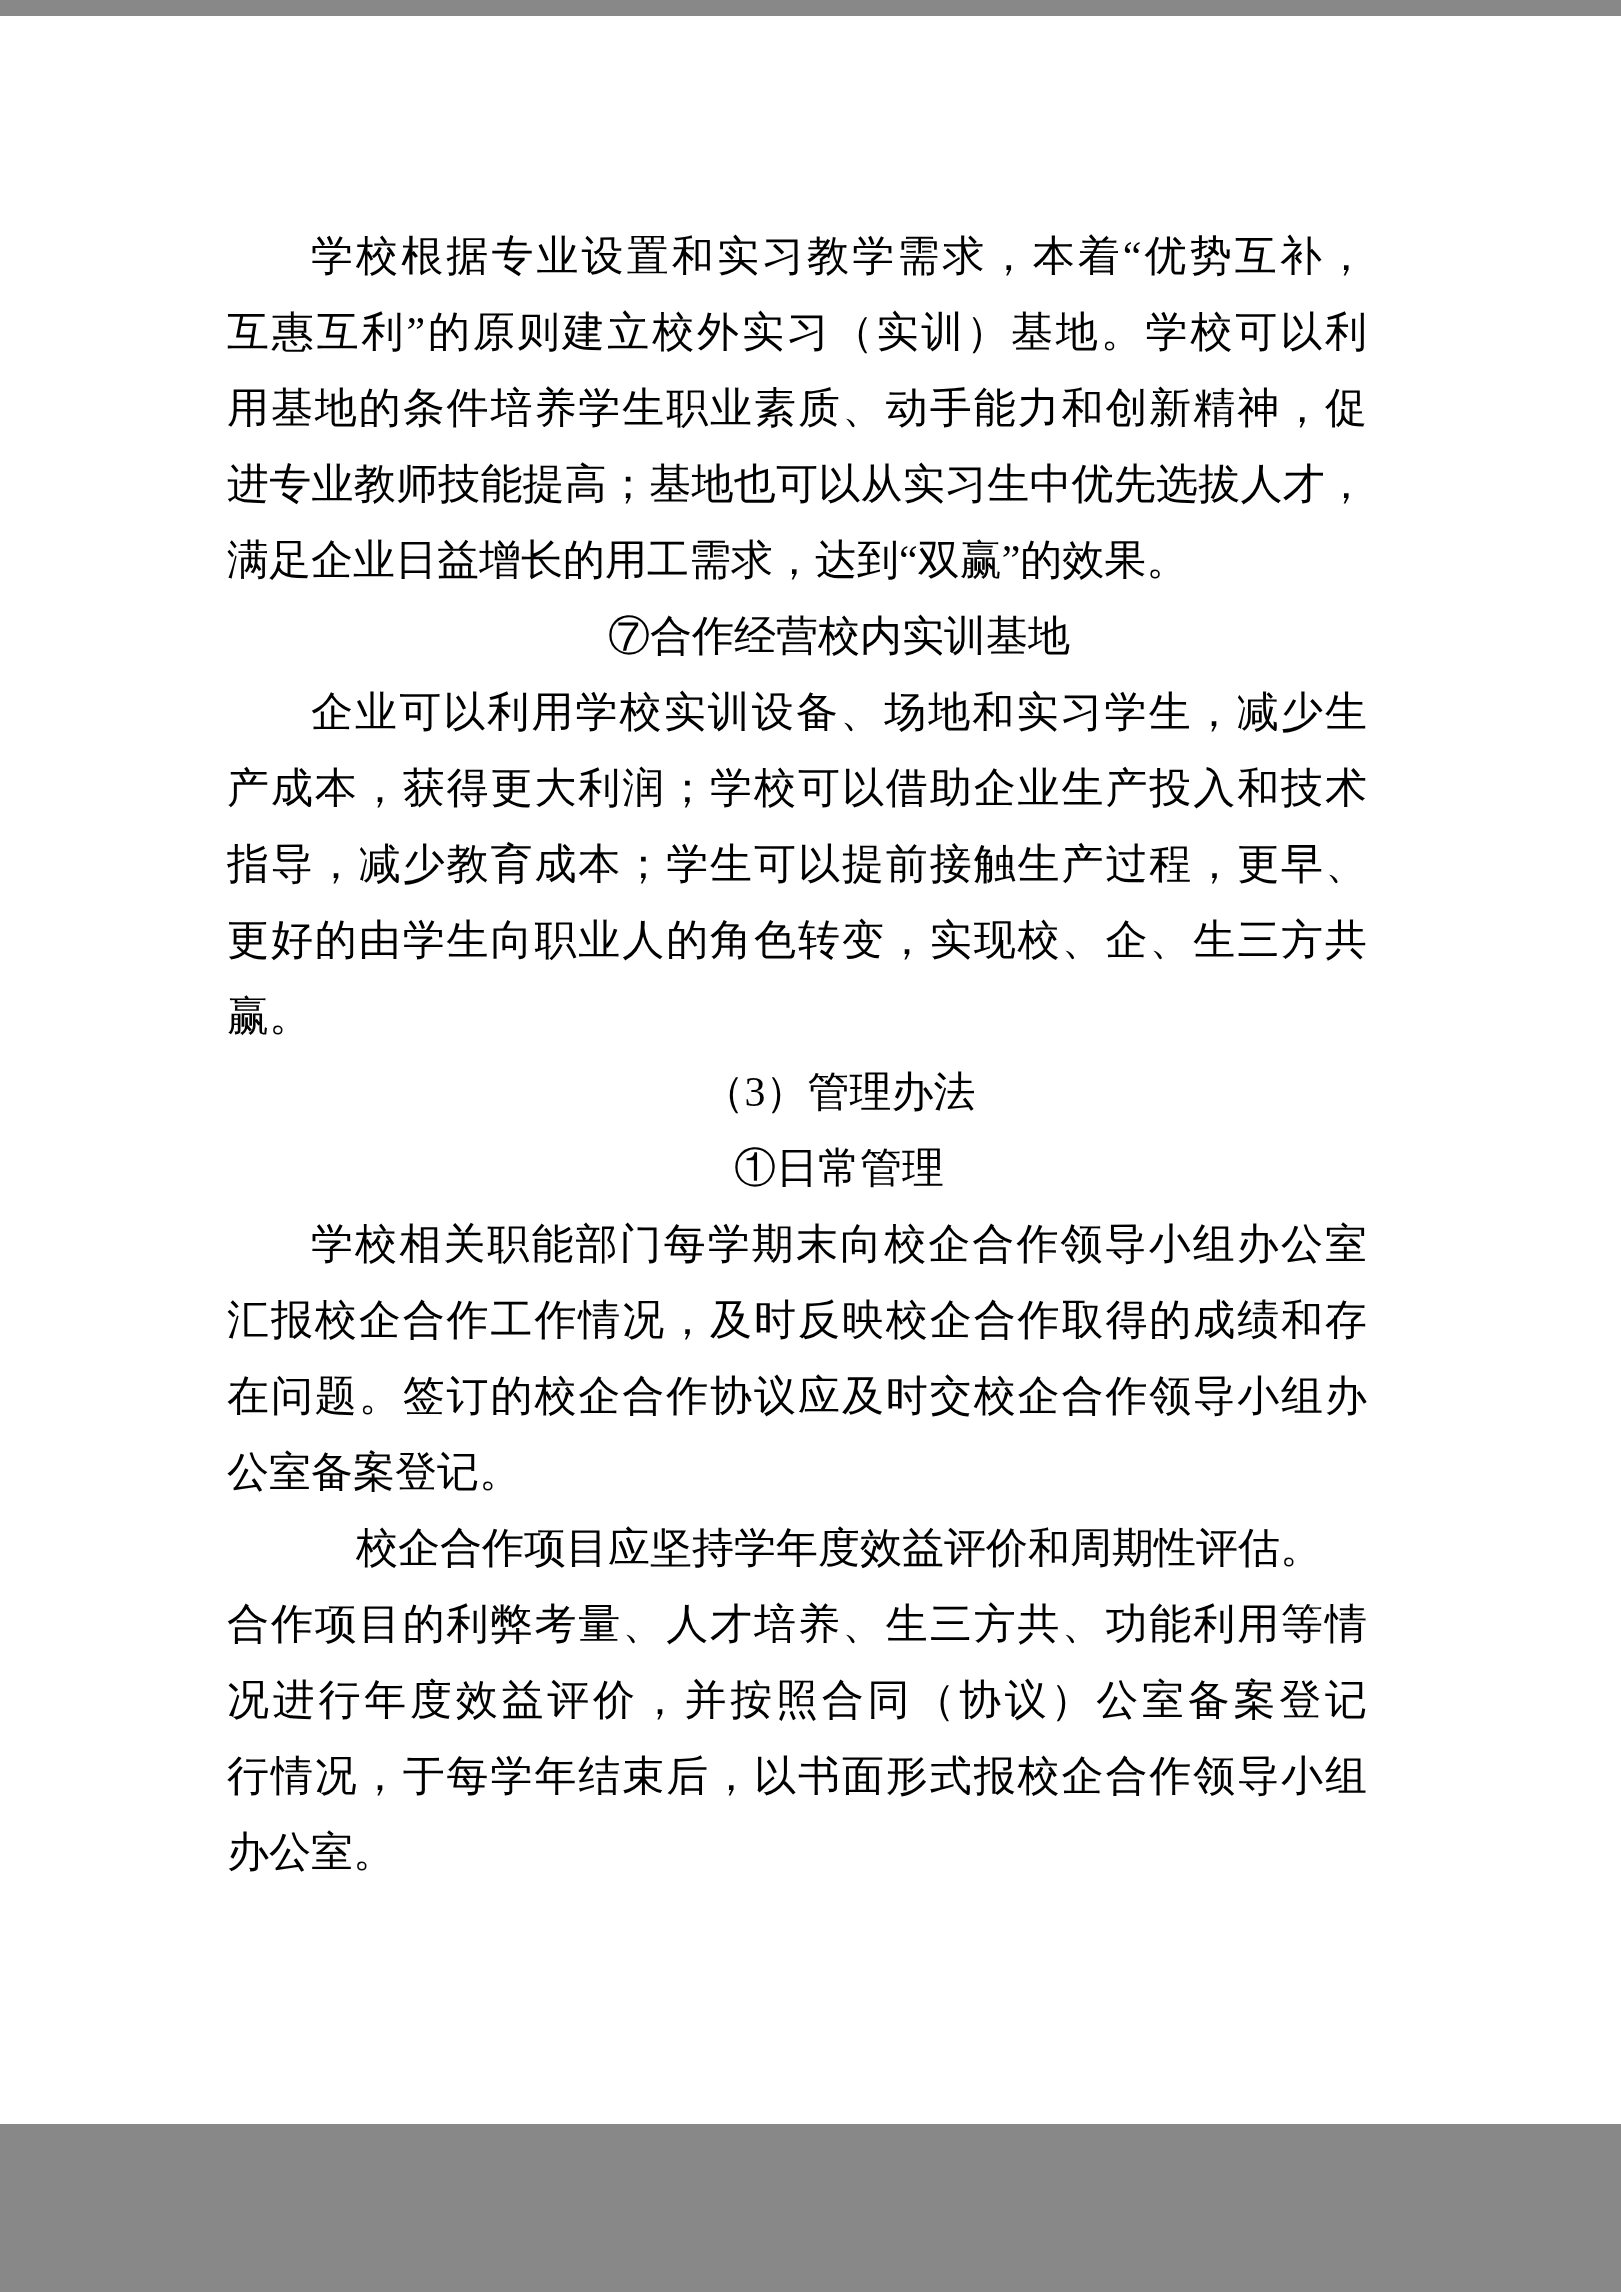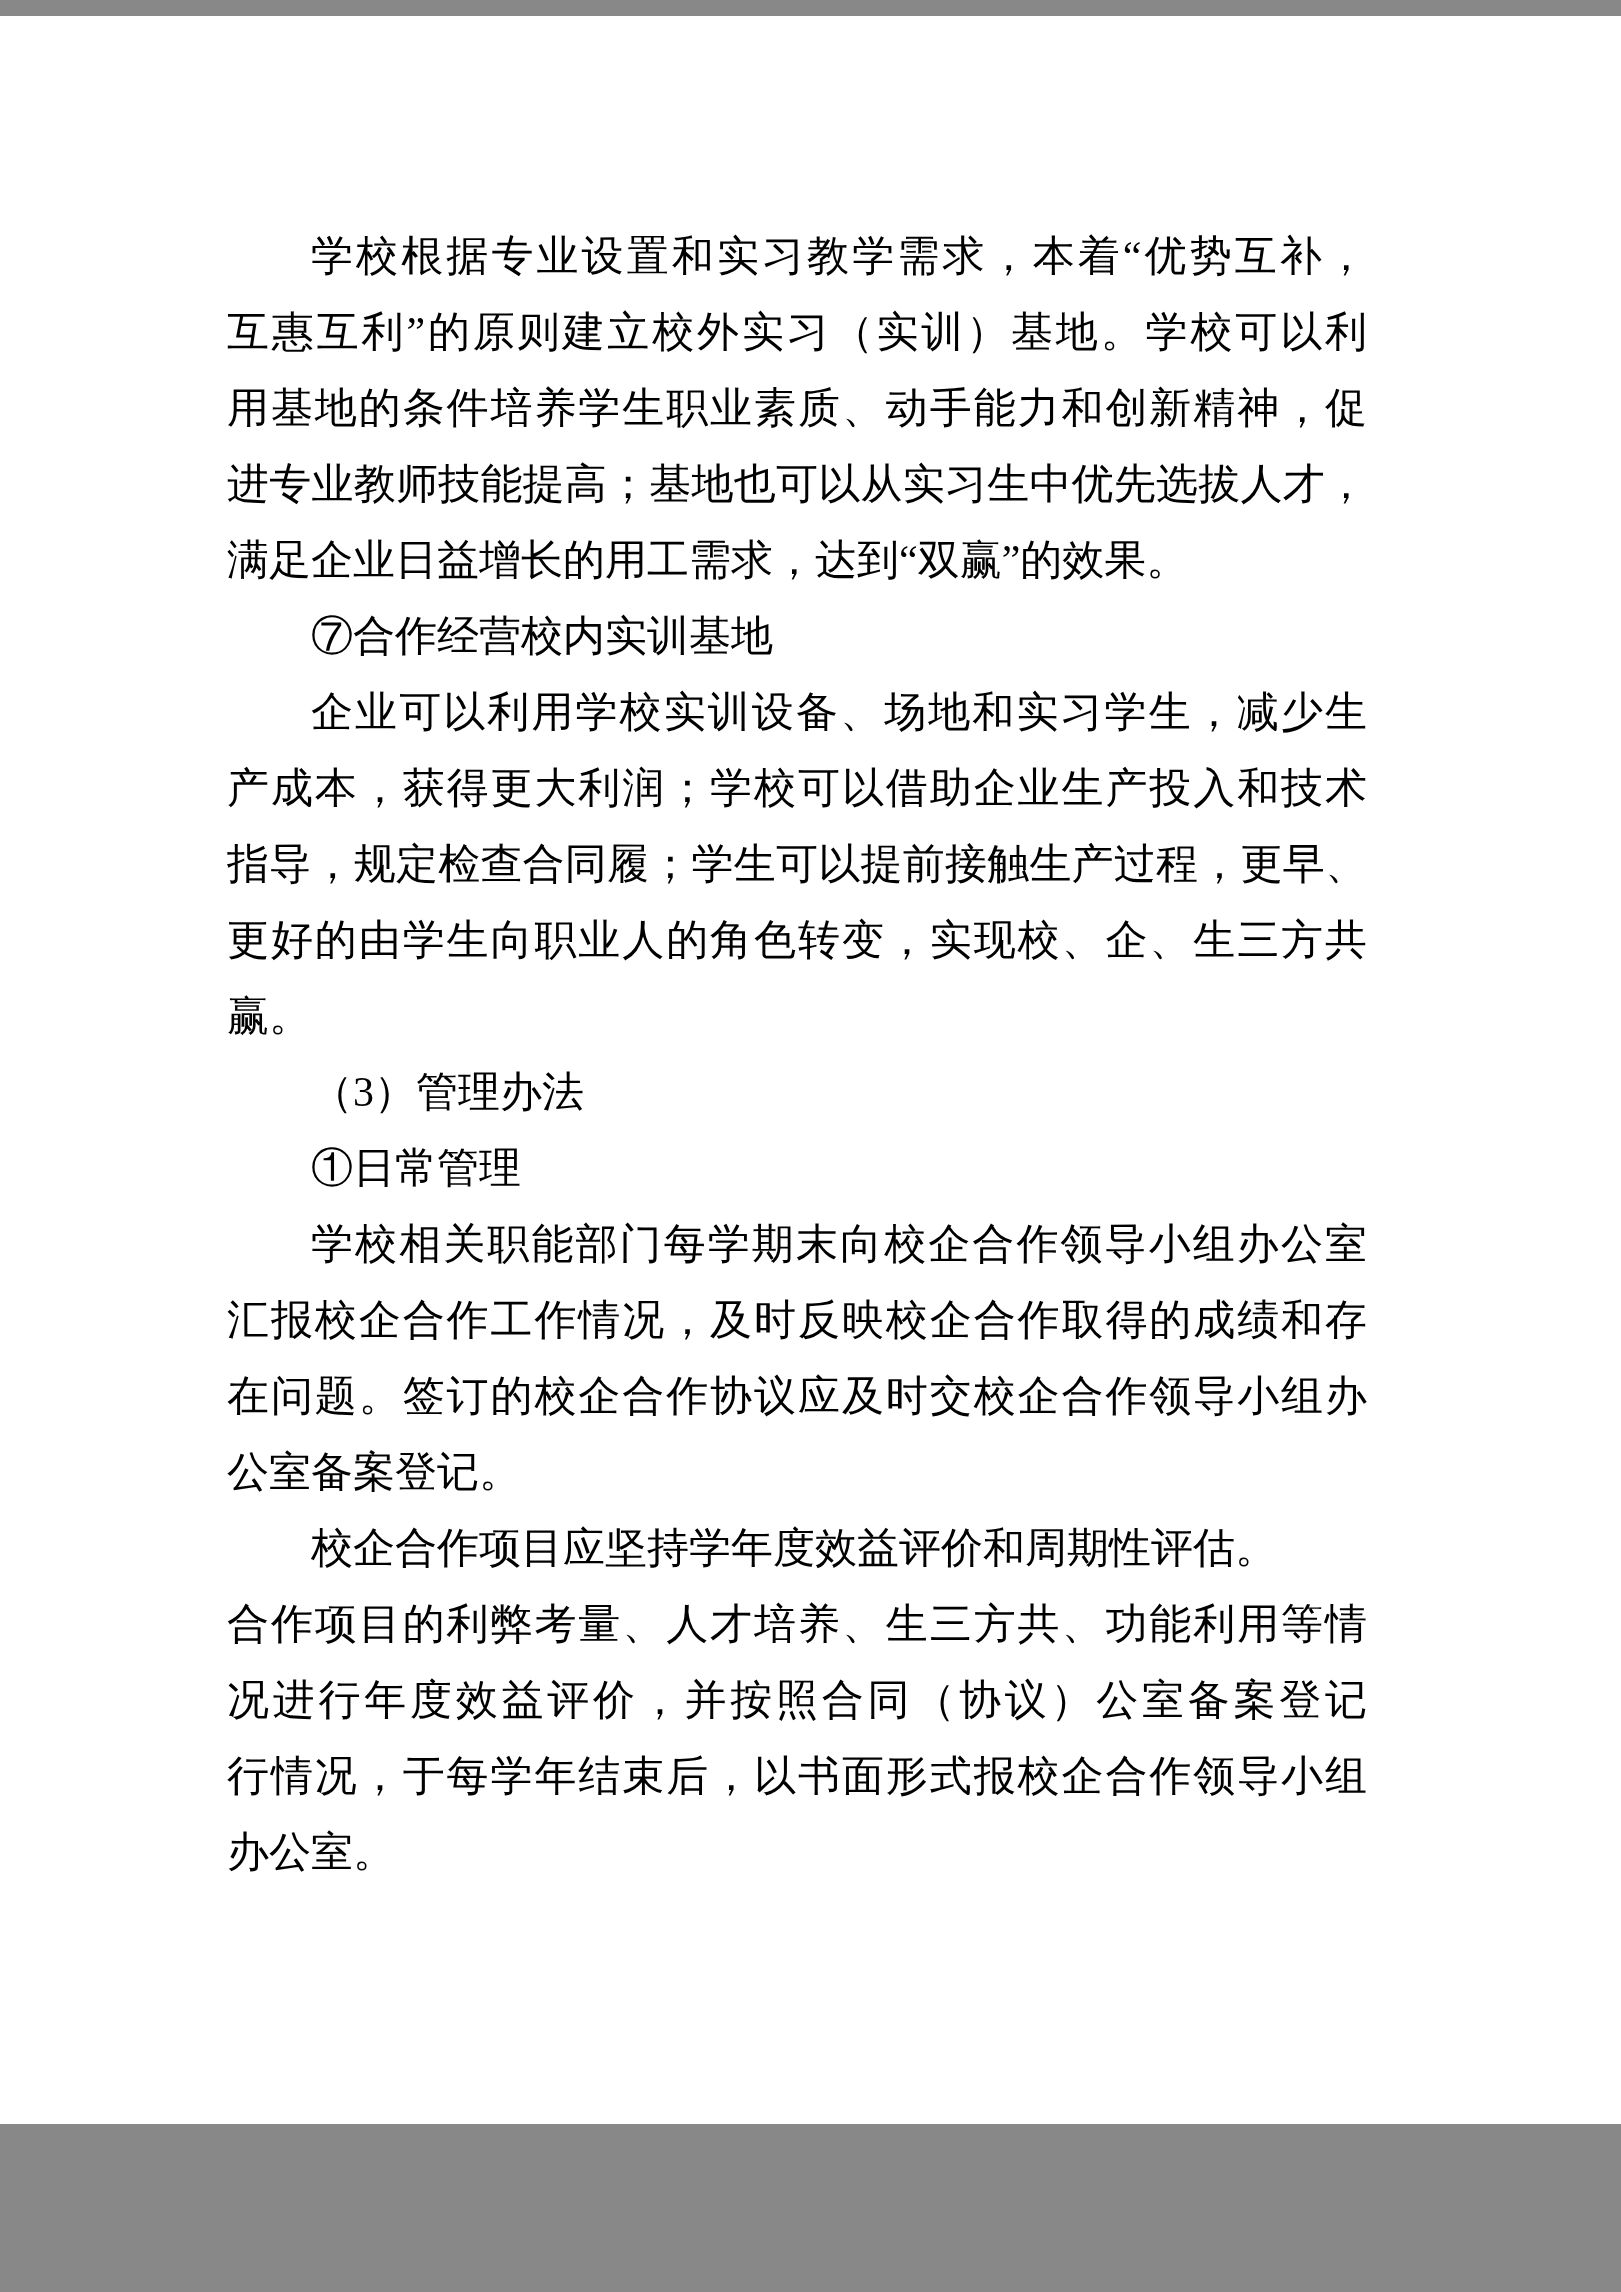--- a/index.html
+++ b/index.html
@@ -33,20 +33,21 @@
   }
   
   .line.j {
     text-align: justify;
     text-align-last: justify;
     text-justify: inter-character;
   }
   
   .line.i {
     text-indent: 2em;
+    text-align: center;
   }
   .page-number {
     position: absolute;
     left: 1260px;
     top: 2133px;
     font-size: 37px;
     line-height: 37px;
     letter-spacing: 2px;
     white-space: pre;
     color: #ec4899;
@@ -58,21 +59,21 @@
 <div class="page">
   <main class="content">
     <div class="line i j">学校根据专业设置和实习教学需求，本着“优势互补，</div>
     <div class="line j">互惠互利”的原则建立校外实习（实训）基地。学校可以利</div>
     <div class="line j">用基地的条件培养学生职业素质、动手能力和创新精神，促</div>
     <div class="line j">进专业教师技能提高；基地也可以从实习生中优先选拔人才，</div>
     <div class="line">满足企业日益增长的用工需求，达到“双赢”的效果。</div>
     <div class="line i">⑦合作经营校内实训基地</div>
     <div class="line i j">企业可以利用学校实训设备、场地和实习学生，减少生</div>
     <div class="line j">产成本，获得更大利润；学校可以借助企业生产投入和技术</div>
-    <div class="line j">指导，规定检查合同履；学生可以提前接触生产过程，更早、</div>
+    <div class="line j">指导，减少教育成本；学生可以提前接触生产过程，更早、</div>
     <div class="line j">更好的由学生向职业人的角色转变，实现校、企、生三方共</div>
     <div class="line">赢。</div>
     <div class="line i">（3）管理办法</div>
     <div class="line i">①日常管理</div>
     <div class="line i j">学校相关职能部门每学期末向校企合作领导小组办公室</div>
     <div class="line j">汇报校企合作工作情况，及时反映校企合作取得的成绩和存</div>
     <div class="line j">在问题。签订的校企合作协议应及时交校企合作领导小组办</div>
     <div class="line">公室备案登记。</div>
     <div class="line i">校企合作项目应坚持学年度效益评价和周期性评估。</div>
     <div class="line j">合作项目的利弊考量、人才培养、生三方共、功能利用等情</div>

